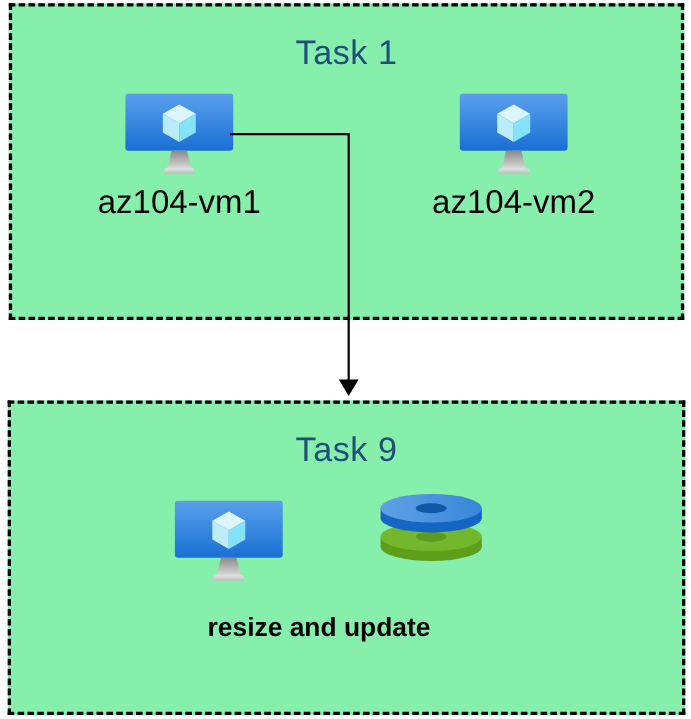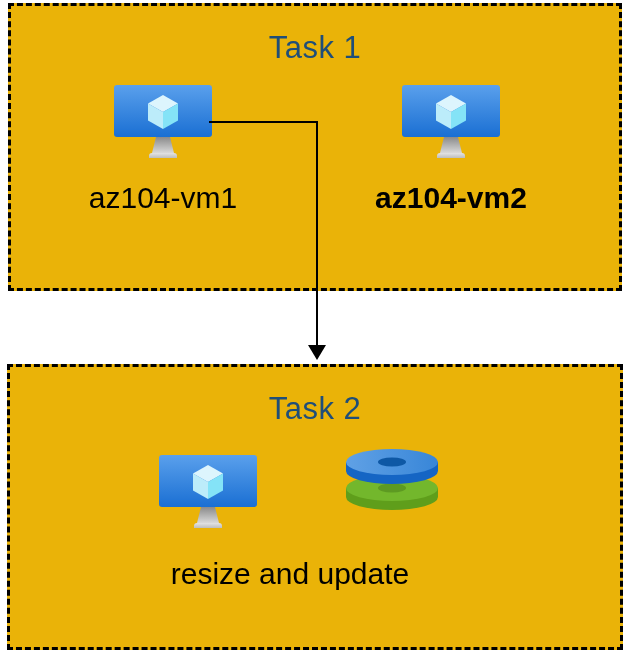--- a/index.html
+++ b/index.html
@@ -6,56 +6,56 @@
   body{
     position:relative;
     width:628px;height:654px;
     background:#ffffff;
     font-family:"Liberation Sans",sans-serif;
     overflow:hidden;
   }
   .task-box{
     position:absolute;
     box-sizing:border-box;
-    background:#eab308;
+    background:#86efac;
     border:3px dashed #000000;
   }
   #task1-box{left:8px;top:3px;width:614px;height:288px;}
   #task2-box{left:7px;top:364px;width:616px;height:286px;}
   .box-title{
     position:absolute;
     left:0;top:24px;width:100%;
     text-align:center;
     font-size:31px;
     line-height:36px;
     color:#1f4e79;
     letter-spacing:0.5px;
   }
   .vm-group{
     position:absolute;
     width:220px;
     text-align:center;
   }
   #vm1-group{left:42px;top:79px;}
-  #vm2-group{left:330px;top:79px;font-weight:bold;}
+  #vm2-group{left:346px;top:79px;}
   .vm-icon{width:100px;height:76px;display:inline-block;}
   .vm-label{
-    margin-top:14px;
     font-size:30px;
     line-height:37px;
     color:#000000;
   }
   #task2-vm-icon{position:absolute;left:148px;top:88px;width:100px;height:76px;}
   #task2-disks-icon{position:absolute;left:331px;top:81px;width:102px;height:66px;}
   #task2-caption{
     position:absolute;
     left:0;top:190px;width:560px;
     text-align:center;
-    font-size:30px;
+    font-size:24px;
     color:#000000;
+    font-weight:bold;
   }
   #connector-svg{
     position:absolute;
     left:0;top:0;width:628px;height:654px;
     pointer-events:none;
   }
   .defs-holder{position:absolute;width:0;height:0;overflow:hidden;}
 </style>
 </head>
 <body>
@@ -107,21 +107,21 @@
       <polygon points="43,52 57,52 61,68 39,68" fill="url(#g-stand)"></polygon>
       <path d="M39,68 h22 a3,3 0 0 1 3,3 v2 h-28 v-2 a3,3 0 0 1 3,-3 z" fill="url(#g-base)"></path>
     </svg>
     <div class="vm-label">
       <div>az104-vm2</div>
     </div>
   </div>
 </div>
 
 <div class="task-box" id="task2-box">
-  <div class="box-title">Task 2</div>
+  <div class="box-title">Task 9</div>
 
   <svg id="task2-vm-icon" viewBox="0 0 100 76">
     <rect x="1" y="0" width="98" height="52" rx="3" fill="url(#g-screen)"></rect>
     <polygon points="50,10 65,18.5 50,27 35,18.5" fill="#ddf5fd"></polygon>
     <polygon points="35,18.5 50,27 50,44 35,35.5" fill="#bcecfa"></polygon>
     <polygon points="65,18.5 65,35.5 50,44 50,27" fill="#84e3f7"></polygon>
     <polygon points="43,52 57,52 61,68 39,68" fill="url(#g-stand)"></polygon>
     <path d="M39,68 h22 a3,3 0 0 1 3,3 v2 h-28 v-2 a3,3 0 0 1 3,-3 z" fill="url(#g-base)"></path>
   </svg>
 

